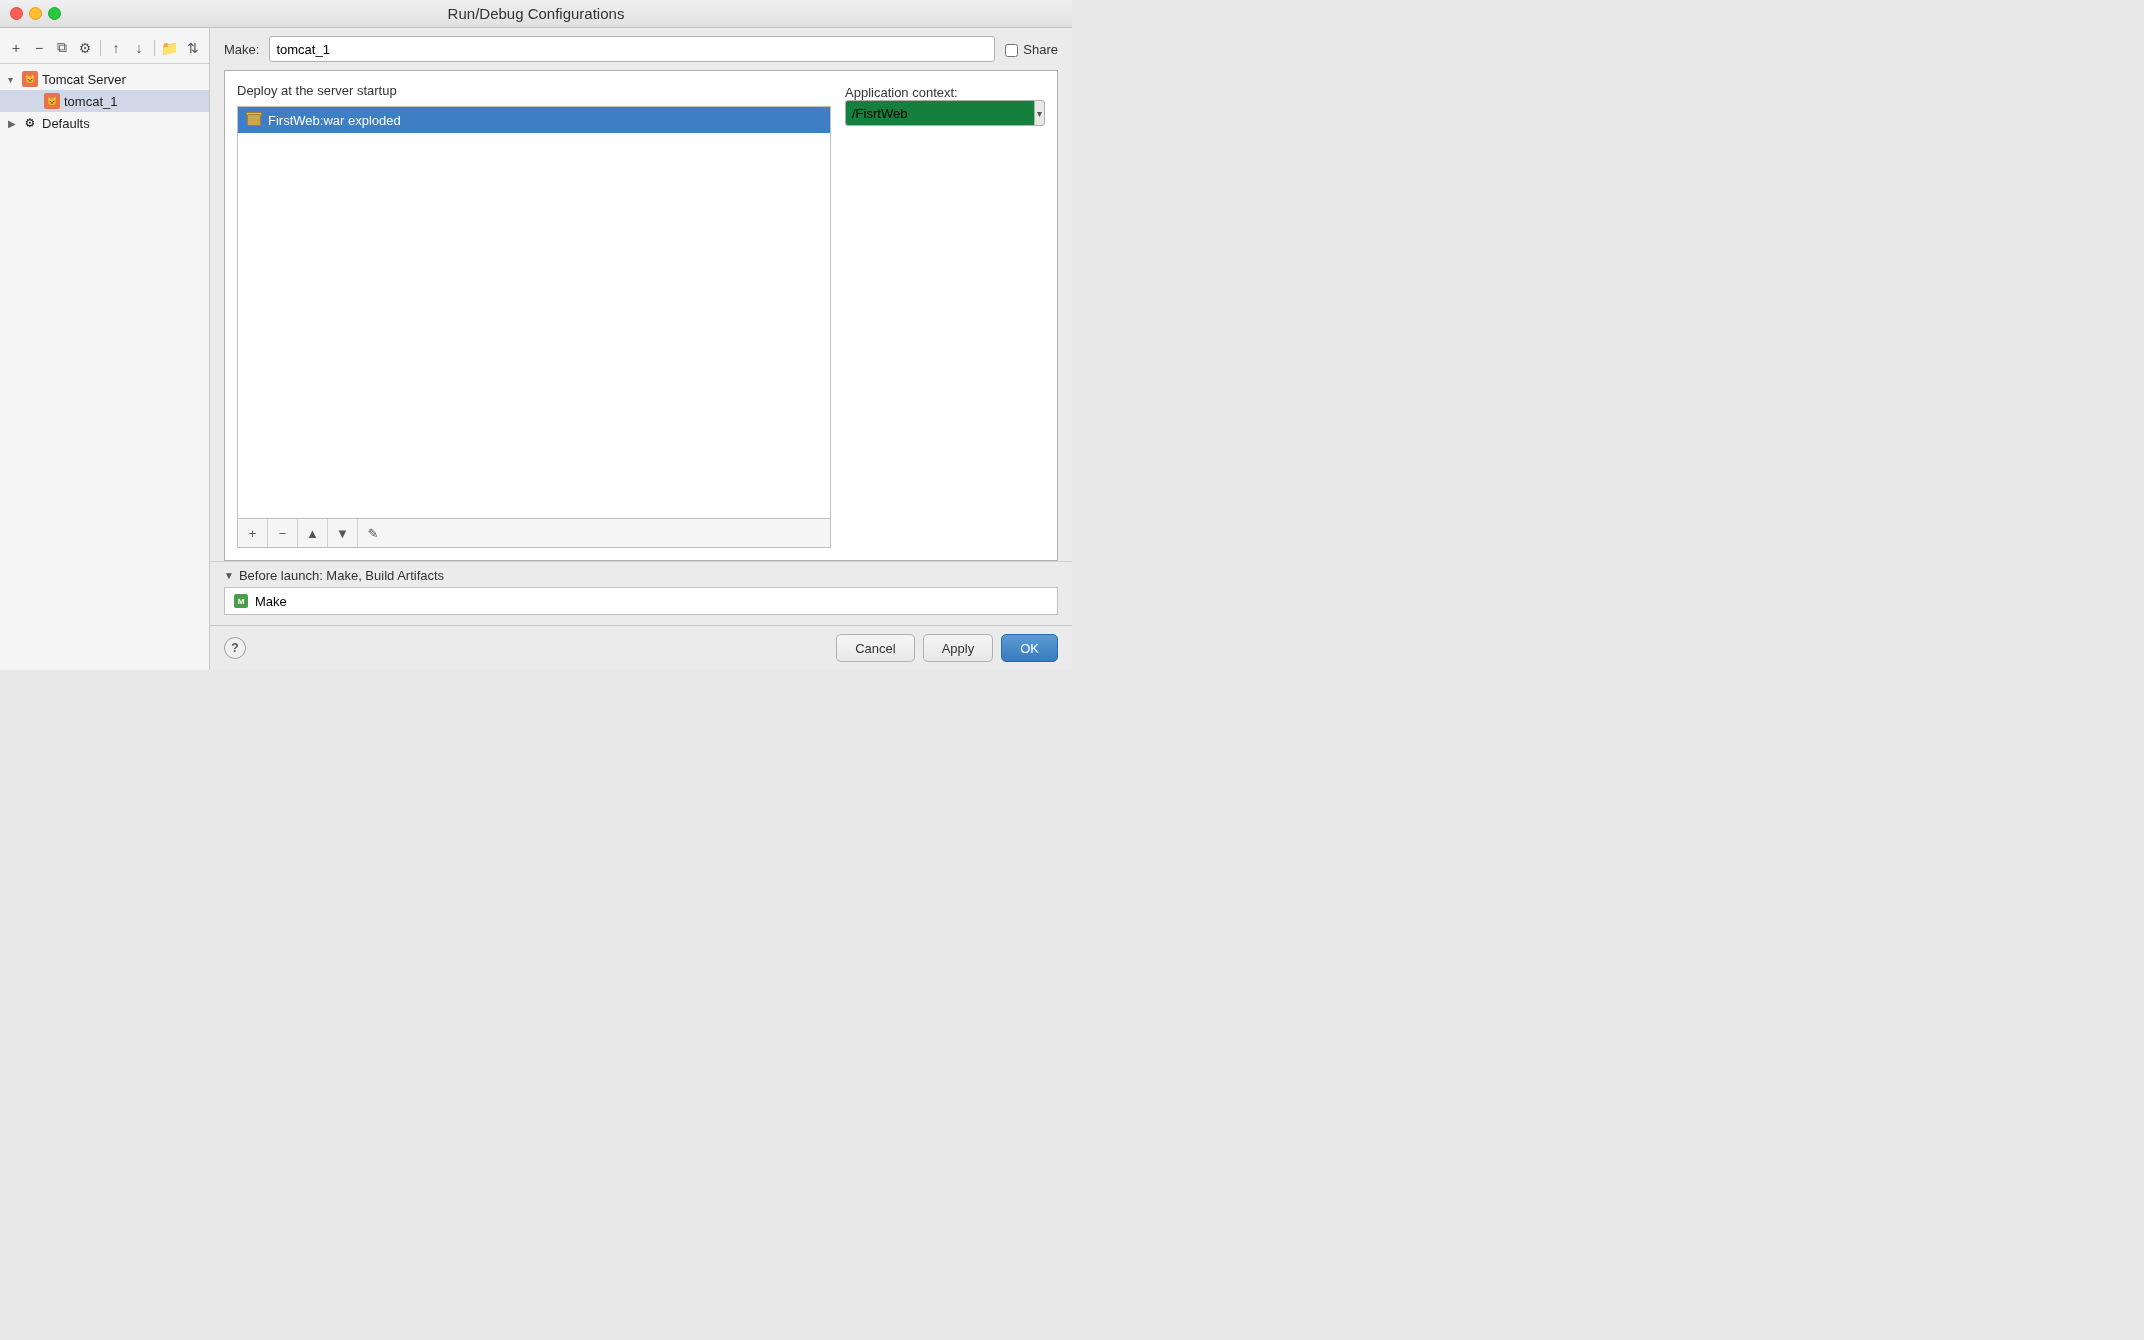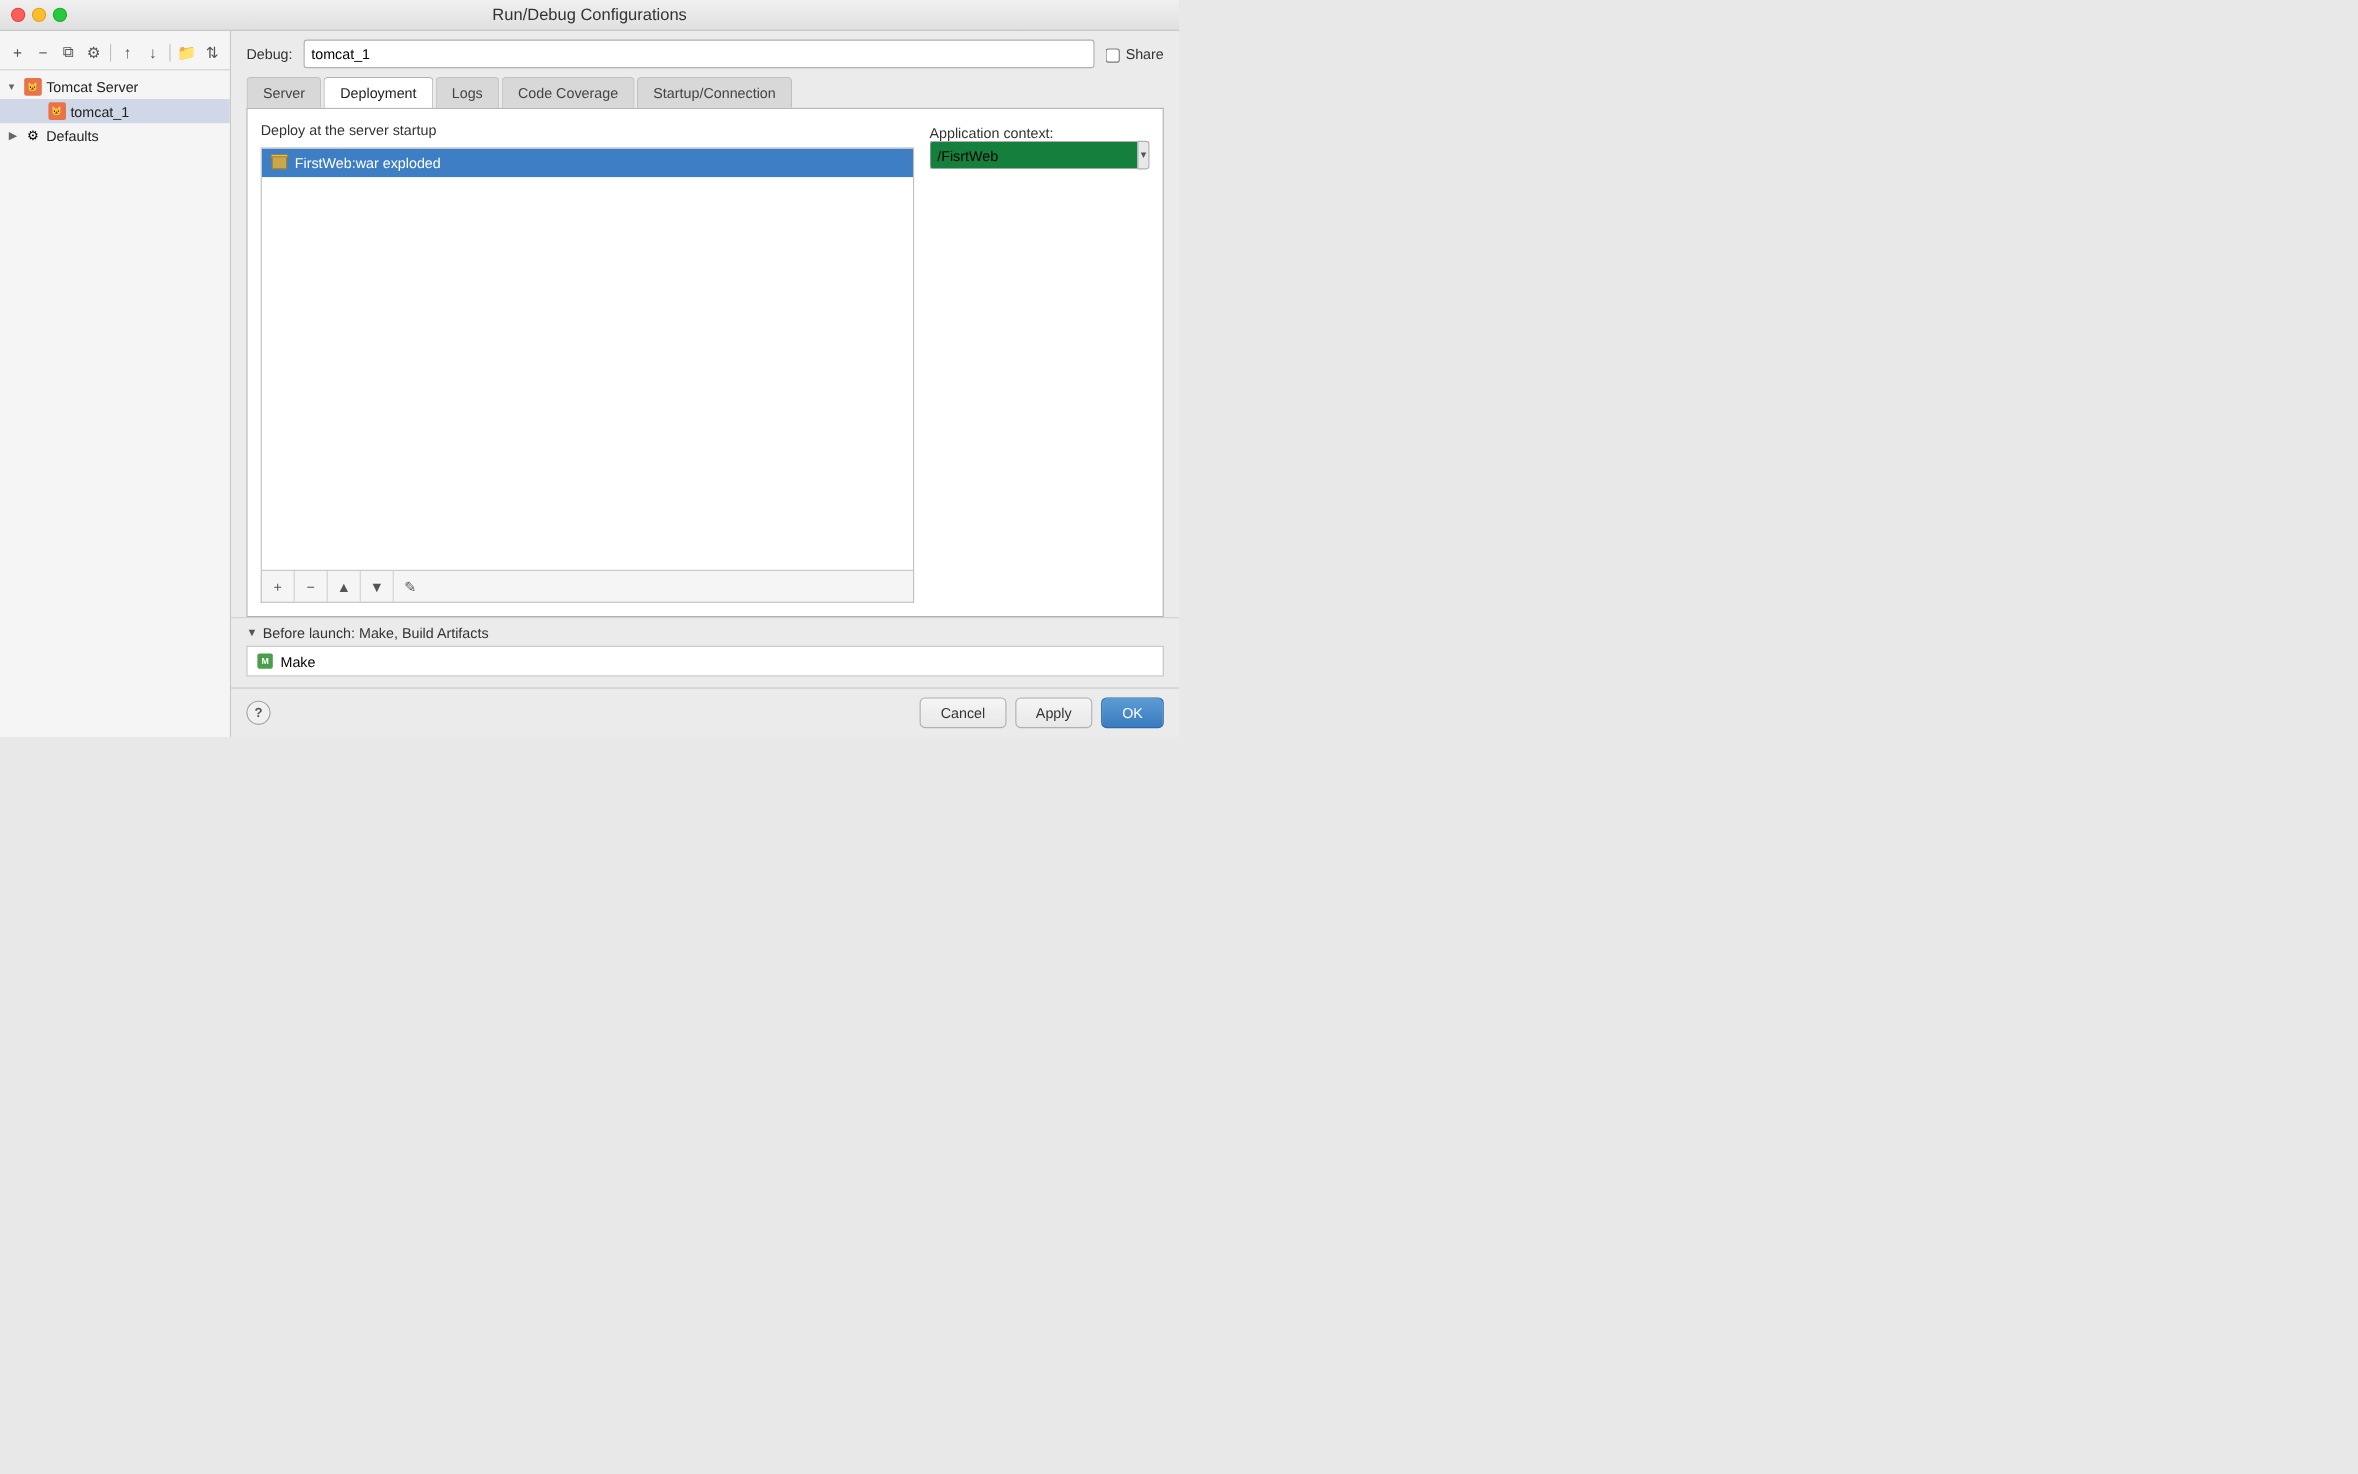--- a/index.html
+++ b/index.html
@@ -527,45 +527,28 @@
           <span style="font-size:12px;">⚙</span>
         </span>
         <span class="tree-label">Defaults</span>
       </div>
     </div>
   </div>
 
   <div class="content-area">
 
     <div class="name-bar">
-      <span class="name-label">Debug:</span>
+      <span class="name-label">Make:</span>
       <input class="name-input" type="text" value="tomcat_1" style="">
       <div class="share-area">
         <input type="checkbox" class="share-checkbox" style="">
         <span class="share-label">Share</span>
       </div>
     </div>
 
-    <div class="tabs-container">
-      <div class="tab">
-        <span>Server</span>
-      </div>
-      <div class="tab active">
-        <span>Deployment</span>
-      </div>
-      <div class="tab">
-        <span>Logs</span>
-      </div>
-      <div class="tab">
-        <span>Code Coverage</span>
-      </div>
-      <div class="tab">
-        <span>Startup/Connection</span>
-      </div>
-    </div>
 
     <div class="tab-panel">
       <div class="deploy-section">
 
         <div class="deploy-left">
           <span class="deploy-label">Deploy at the server startup</span>
           <div class="artifact-list">
             <div class="artifact-item selected">
               <div class="war-icon">
                 <div class="war-icon-lid"></div>

